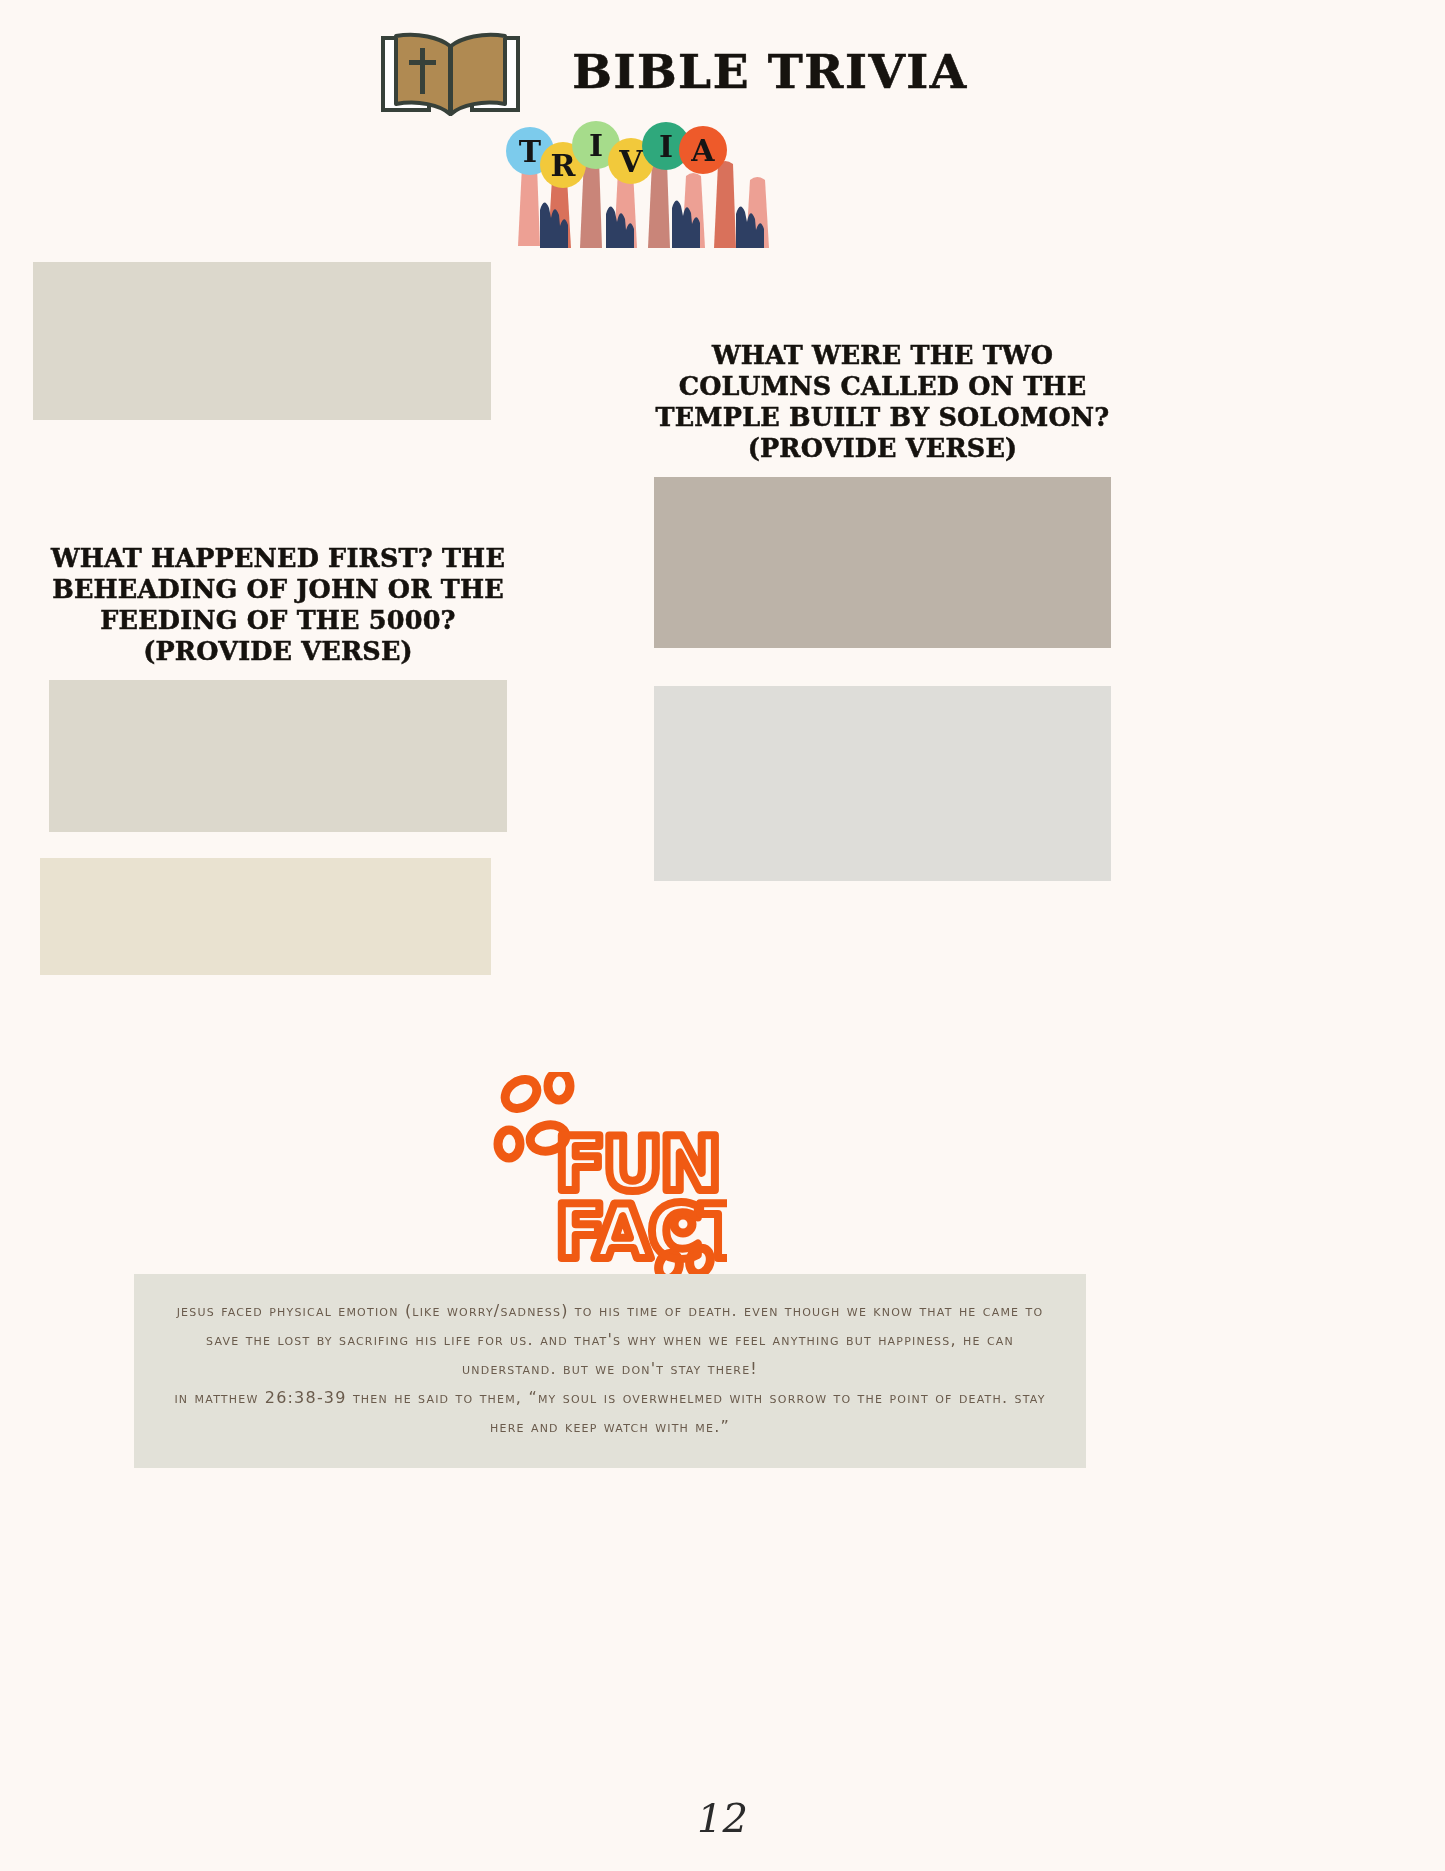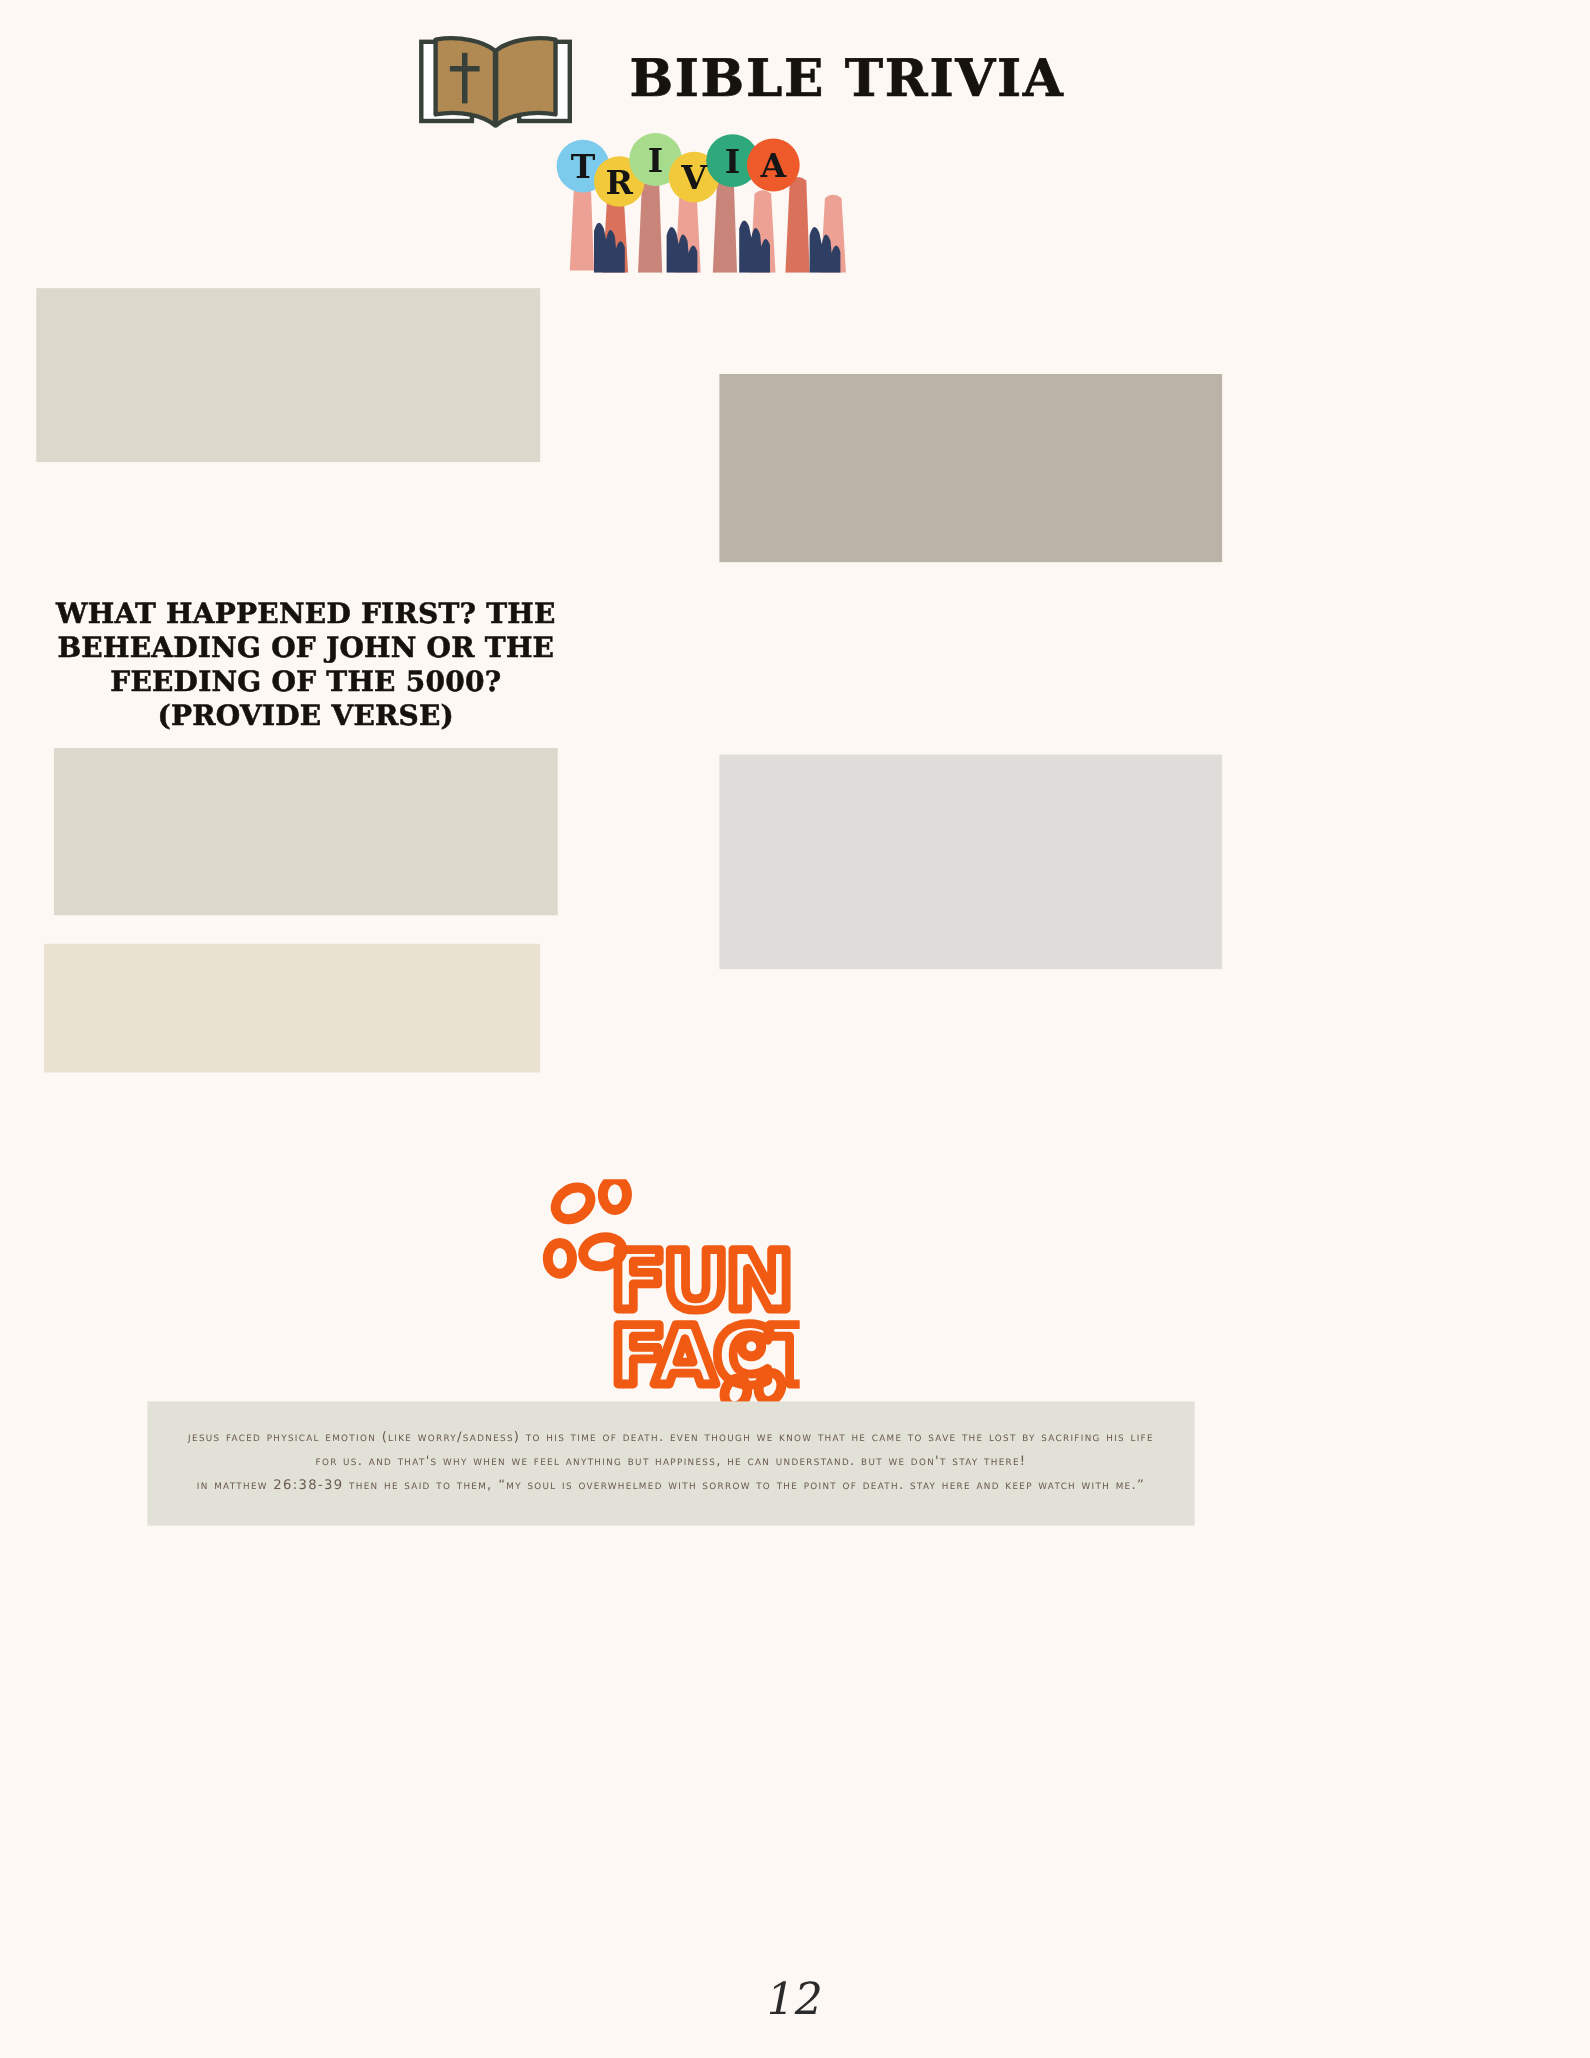--- a/index.html
+++ b/index.html
@@ -83,21 +83,21 @@
     position: absolute;
     left: 134px; top: 1274px;
     width: 952px;
     padding: 22px 26px 26px 26px;
     box-sizing: border-box;
     background: #E2E1D8;
   }
   .ff-para {
     margin: 0;
     font-family: "DejaVu Sans", sans-serif;
-    font-size: 12px;
+    font-size: 16px;
     line-height: 1.82;
     letter-spacing: 1.2px;
     color: #6A5B4C;
     text-align: center;
     font-variant: small-caps;
     text-transform: lowercase;
   }
   .ff-para + .ff-para { margin-top: 0px; }
 
   #page-number {
@@ -181,20 +181,21 @@
 <div class="q-block" id="q2">
   <p class="q-text">WHAT HAPPENED FIRST? THE BEHEADING OF JOHN OR THE FEEDING OF THE 5000? (PROVIDE VERSE)</p>
   <div class="answer-box" style="height:152px;background:#DCD8CC;"></div>
 </div>
 
 <div class="q-block" id="q3">
   <div class="answer-box" style="height:117px;background:#E9E2D0;"></div>
 </div>
 
 <div class="q-block" id="q4">
+  <p class="q-text">WHAT WERE THE TWO COLUMNS CALLED ON THE TEMPLE BUILT BY SOLOMON? (PROVIDE VERSE)</p>
   <div class="answer-box" style="height:171px;background:#BCB3A8;"></div>
 </div>
 
 <div class="q-block" id="q5">
   <div class="answer-box" style="height:195px;background:#DEDDD9;"></div>
 </div>
 
 <div id="funfact-logo">
   <svg viewBox="0 0 240 215" width="240" height="215">
     <g fill="none" stroke="#F05A13" stroke-width="9">

